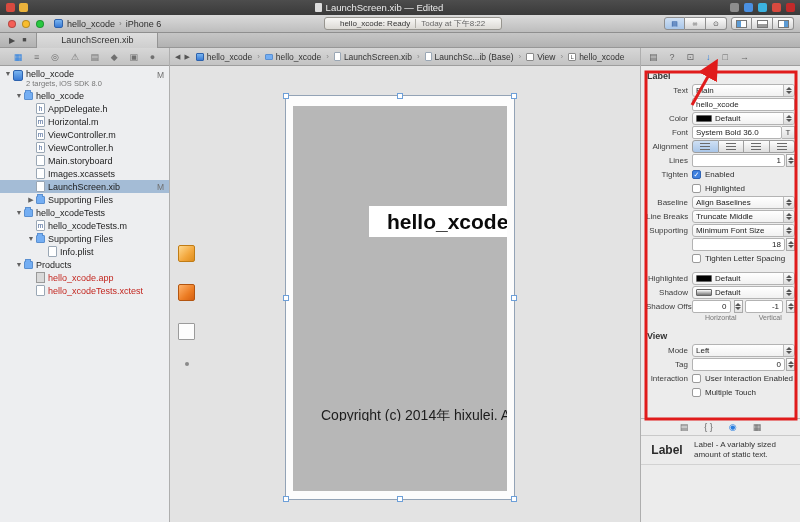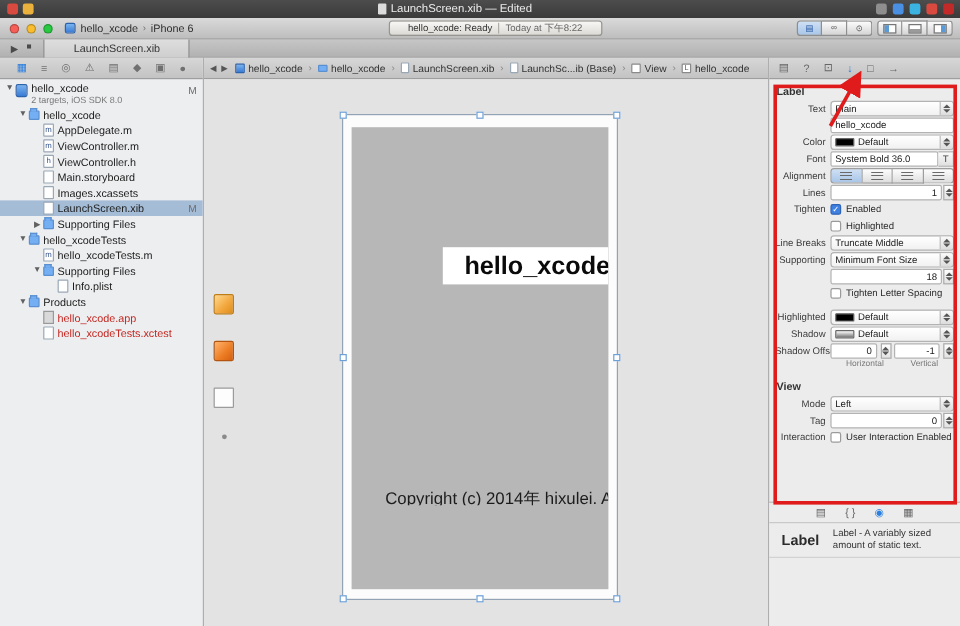--- a/index.html
+++ b/index.html
@@ -237,22 +237,27 @@
           </div>
           <span class="badge">M</span>
         </div>
         <div class="trow lvl1">
           <span class="disc">▼</span>
           <span class="fico folder"></span>
           <span>hello_xcode</span>
         </div>
         <div class="trow lvl2">
           <span class="disc"></span>
+            <span class="fico doc">h</span>
+          <span>AppDelegate.h</span>
+        </div>
+        <div class="trow lvl2">
+          <span class="disc"></span>
             <span class="fico doc">m</span>
-          <span>AppDelegate.m</span>
+          <span>Horizontal.m</span>
         </div>
         <div class="trow lvl2">
           <span class="disc"></span>
             <span class="fico doc">m</span>
           <span>ViewController.m</span>
         </div>
         <div class="trow lvl2">
           <span class="disc"></span>
             <span class="fico doc">h</span>
           <span>ViewController.h</span>
@@ -460,20 +465,30 @@
           <span class="ilbl">Tighten</span>
           <span class="chk on"></span>
           <span class="chklbl">Enabled</span>
         </div>
         <div class="irow">
           <span class="ilbl"></span>
           <span class="chk"></span>
           <span class="chklbl">Highlighted</span>
         </div>
         <div class="irow">
+          <span class="ilbl">Baseline</span>
+          <div class="popup">
+            <span class="pval">Align Baselines</span>
+            <span class="parr">
+                <i class="tu"></i>
+                <i class="td"></i>
+              </span>
+          </div>
+        </div>
+        <div class="irow">
           <span class="ilbl">Line Breaks</span>
           <div class="popup">
             <span class="pval">Truncate Middle</span>
             <span class="parr">
                 <i class="tu"></i>
                 <i class="td"></i>
               </span>
           </div>
         </div>
         <div class="irow">
@@ -566,20 +581,25 @@
             </div>
           <span class="stct">
               <i class="tu"></i>
               <i class="td"></i>
             </span>
         </div>
         <div class="irow">
           <span class="ilbl">Interaction</span>
           <span class="chk"></span>
           <span class="chklbl">User Interaction Enabled</span>
+        </div>
+        <div class="irow">
+          <span class="ilbl"></span>
+          <span class="chk"></span>
+          <span class="chklbl">Multiple Touch</span>
         </div>
       </div>
 
       <div class="library">
         <div class="lib-icons">
           <span>▤</span>
           <span>{ }</span>
           <span class="sel">◉</span>
           <span>▦</span>
         </div>

